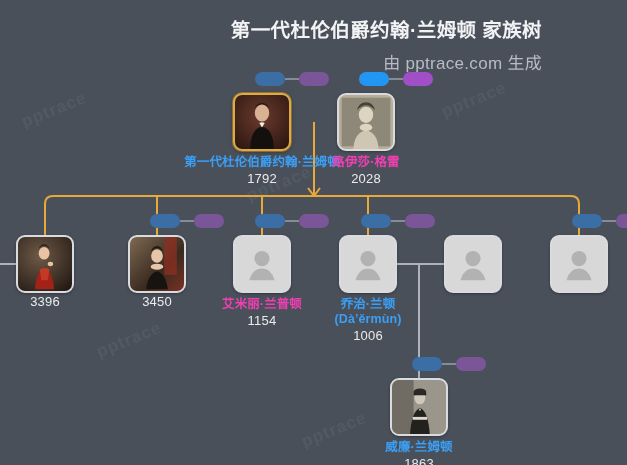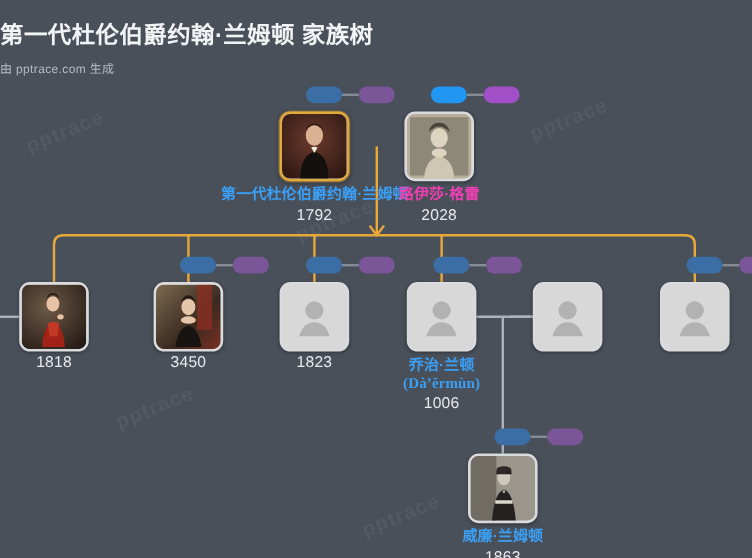--- a/index.html
+++ b/index.html
@@ -43,35 +43,35 @@
   .wm2 { left: 95px;  top: 330px; }
   .wm3 { left: 440px; top: 90px;  }
   .wm4 { left: 20px;  top: 100px; }
   .wm5 { left: 300px; top: 420px; }
 
   
   .header {
     position: absolute;
     top: 0; left: 0;
     width: 542px;
-    text-align: left;
+    text-align: right;
     z-index: 6;
     pointer-events: none;
   }
   .page-title {
     margin-top: 18px;
     font-size: 19.5px;
     font-weight: 700;
     color: #f2f3f5;
     letter-spacing: 0.4px;
     line-height: 1.25;
   }
   .page-subtitle {
     margin-top: 7px;
-    font-size: 10px;
+    font-size: 17px;
     color: #b6bbc4;
     font-weight: 400;
     letter-spacing: 0.3px;
   }
 
   
   #edges {
     position: absolute;
     inset: 0;
     z-index: 2;
@@ -117,21 +117,21 @@
     margin-top: 4px;
     text-align: center;
     line-height: 1.18;
     font-size: 12.5px;
     font-weight: 700;
     letter-spacing: 0.1px;
     white-space: nowrap;
   }
   .label.male   { color: #3a9ff5; }
   .label.female { color: #ef3fb2; }
-  .label .pinyin { display: block; font-family: Liberation Serif, serif; }
+  .label .pinyin { display: block; }
 
   .year {
     margin-top: 1px;
     font-size: 13px;
     font-weight: 400;
     color: #e9eaec;
     text-align: center;
     letter-spacing: 0.2px;
   }
 
@@ -257,21 +257,21 @@
         </radialGradient>
               </defs>
         <rect width="60" height="60" fill="url(#g2)"></rect>
         <ellipse cx="29" cy="18" rx="6" ry="7" fill="#e8c3a6"></ellipse>
         <path d="M23 13 q6 -7 12 0 q-2 -5 -6 -5 q-4 0 -6 5z" fill="#2b1d14"></path>
         <path d="M19 58 q1 -20 10 -23 q10 3 11 23z" fill="#a32218"></path>
         <path d="M24 36 q6 -3 11 0 l-2 12 l-7 0z" fill="#c23a26"></path>
         <ellipse cx="36" cy="30" rx="3" ry="2.4" fill="#e8c3a6"></ellipse>
       </svg>
           </div>
-          <div class="year">1818</div>
+          <div class="year">3396</div>
         </div>
       </div>
       <div class="node" style="left: 157px; top: 235px;">
         <div class="node-inner">
           <div class="card">
             <svg viewBox="0 0 60 60" preserveAspectRatio="none">
         <defs>
                 <linearGradient id="g3" x1="0" y1="0" x2="1" y2="1">
           <stop offset="0%" stop-color="#7d6a52"></stop>
                   <stop offset="60%" stop-color="#3a2a1f"></stop>
@@ -291,21 +291,24 @@
       </div>
       <div class="node" style="left: 262px; top: 235px;">
         <div class="node-inner">
           <div class="card">
             <svg viewBox="0 0 60 60" preserveAspectRatio="none">
         <rect width="60" height="60" fill="#d8d8d8"></rect>
         <circle cx="30" cy="24" r="8.4" fill="#b2b2b2"></circle>
         <path d="M16 48 q3.5 -13 14 -13 q10.5 0 14 13z" fill="#b2b2b2"></path>
       </svg>
           </div>
-          <div class="year">1823</div>
+          <div class="label female">
+            <div>艾米丽·兰普顿</div>
+          </div>
+          <div class="year">1154</div>
         </div>
       </div>
       <div class="node" style="left: 368px; top: 235px;">
         <div class="node-inner">
           <div class="card">
             <svg viewBox="0 0 60 60" preserveAspectRatio="none">
         <rect width="60" height="60" fill="#d8d8d8"></rect>
         <circle cx="30" cy="24" r="8.4" fill="#b2b2b2"></circle>
         <path d="M16 48 q3.5 -13 14 -13 q10.5 0 14 13z" fill="#b2b2b2"></path>
       </svg>

